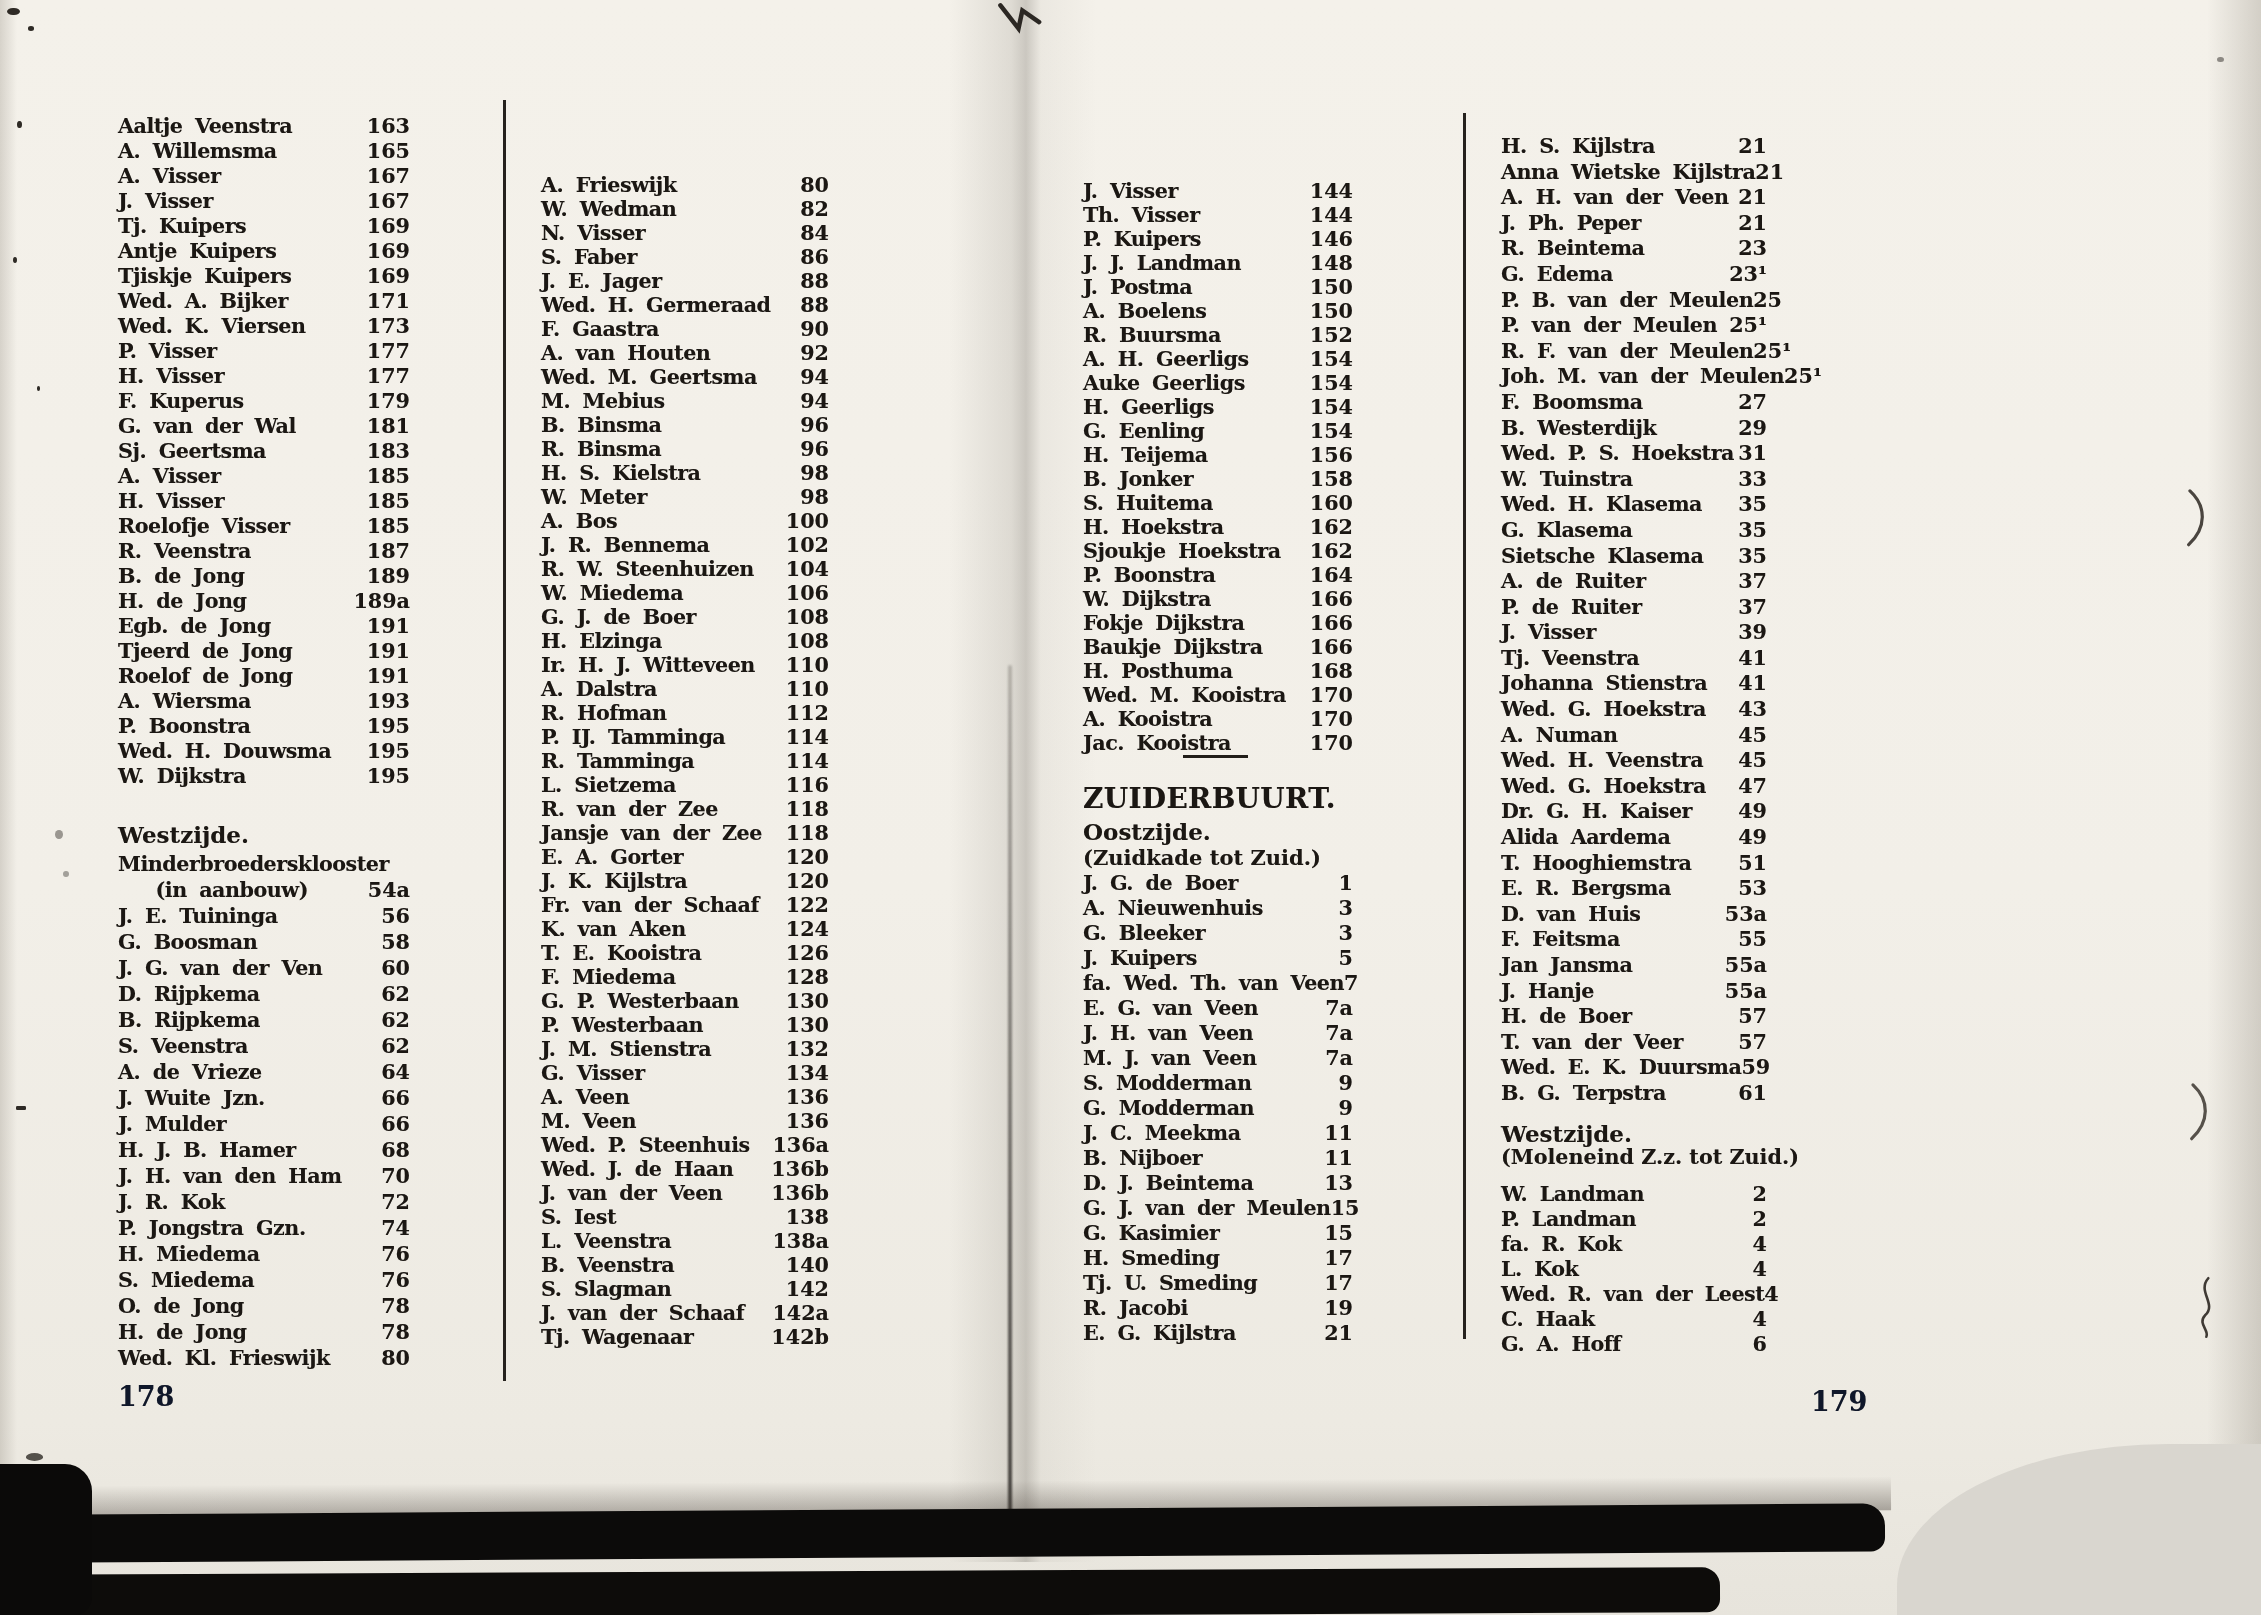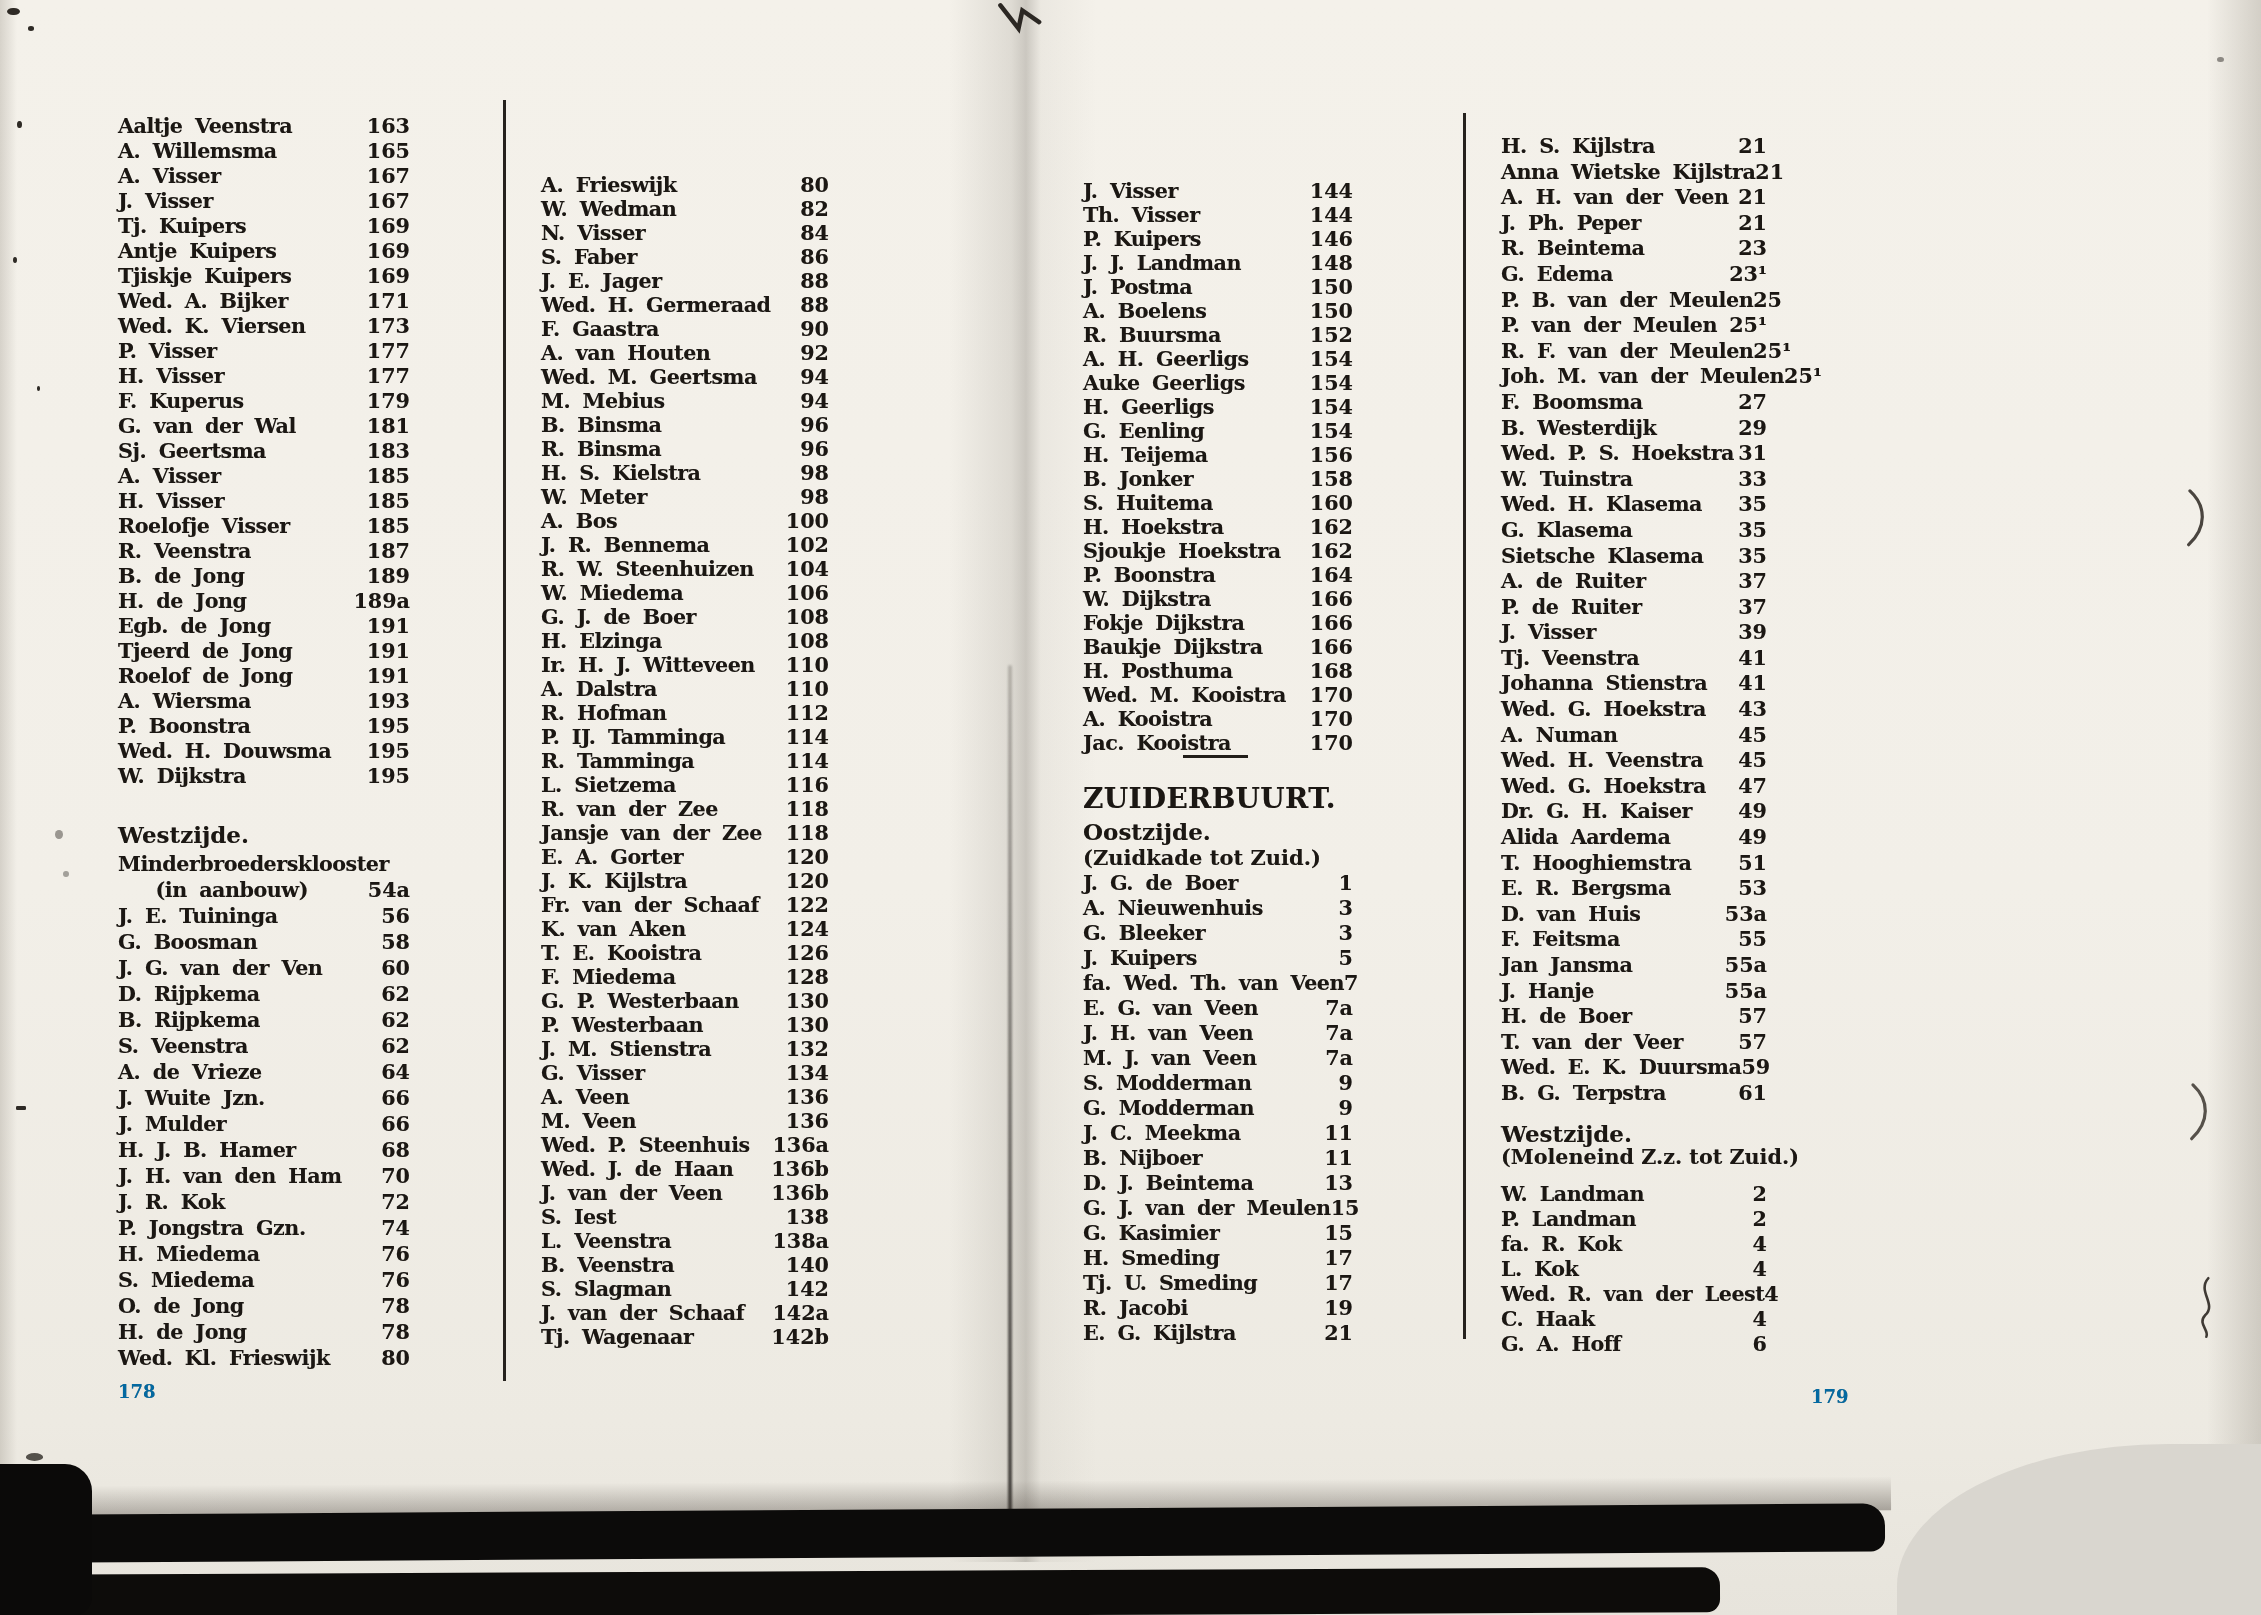--- a/index.html
+++ b/index.html
@@ -21,21 +21,21 @@
     text-shadow:0 0 0.6px rgba(20,15,10,.35);
   }
   .nm { letter-spacing:-0.5px; word-spacing:0.28em; }
   .no { letter-spacing:0; }
   .hdr {
     position:absolute; font-weight:700; color:#1b1713; 
     text-shadow:0 0 0.6px rgba(20,15,10,.35); white-space:pre;
   }
   .vrule { position:absolute; width:2.6px; background:#26221e; }
   .hrule { position:absolute; height:3.2px; background:#211d18; }
-  .pgnum { position:absolute; font-size:18px; font-weight:700; color:#0369a1;
+  .pgnum { position:absolute; font-size:27px; font-weight:700; color:#0f172a;
            text-shadow:0 0 0.6px rgba(20,15,10,.4); }
   .art { position:absolute; }
   .speck { position:absolute; background:#2e2a25; border-radius:50%; }
 </style>
 </head>
 <body>
 
 <div class="paper"></div>
 <div class="edge-shade" style="left:0;width:17px;background:linear-gradient(90deg,rgba(110,102,90,.22),rgba(110,102,90,0));"></div>
 <div class="edge-shade" style="left:2207px;width:54px;background:linear-gradient(90deg,rgba(130,125,115,0),rgba(125,118,106,.28));"></div>

